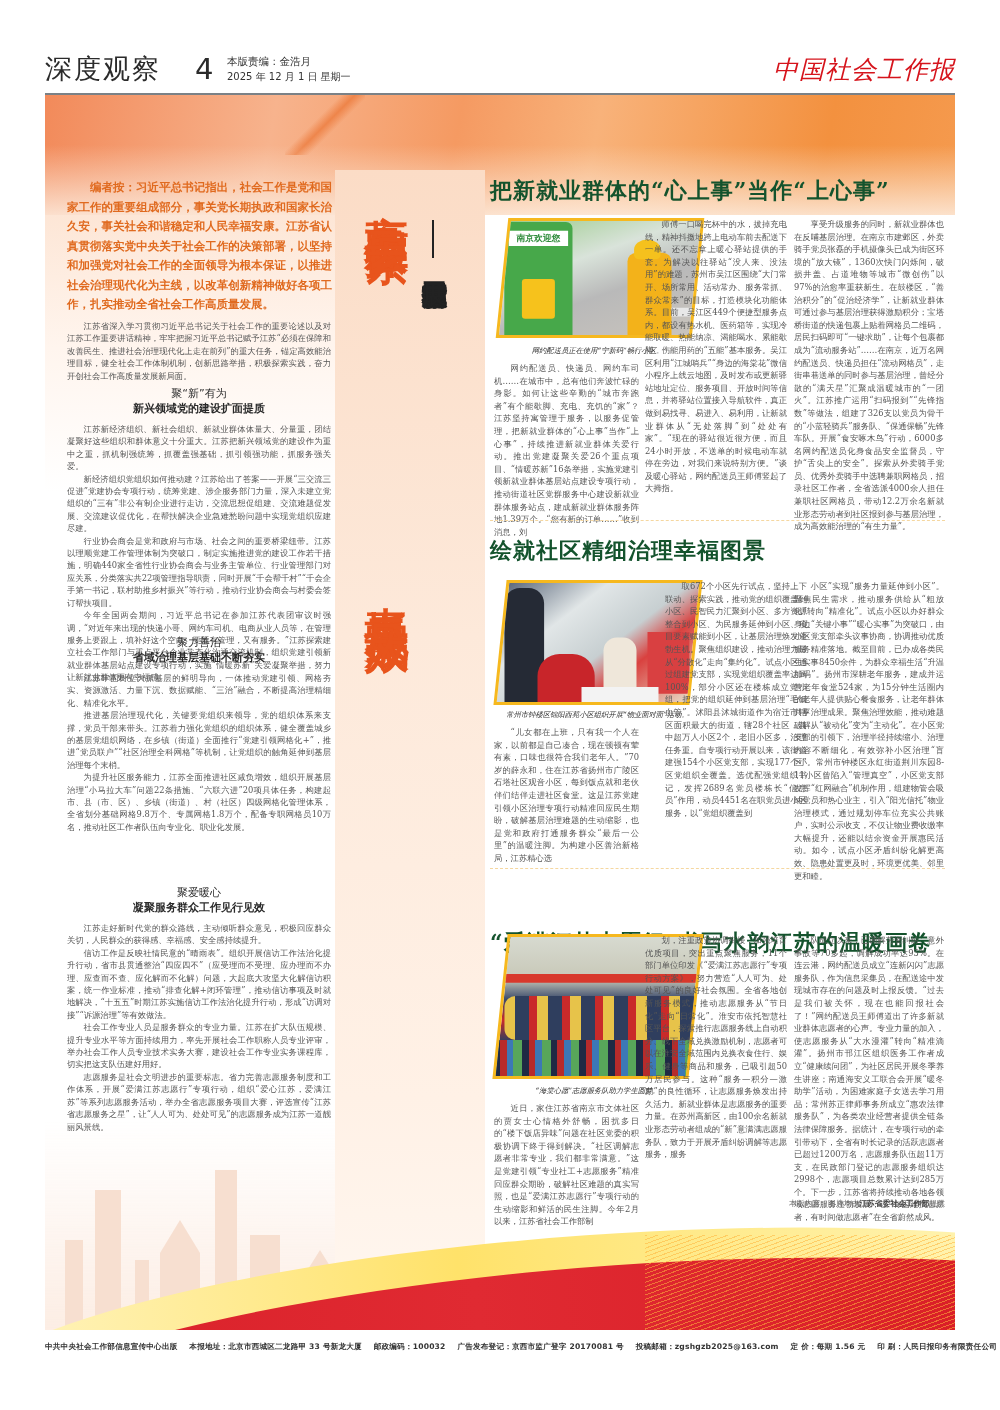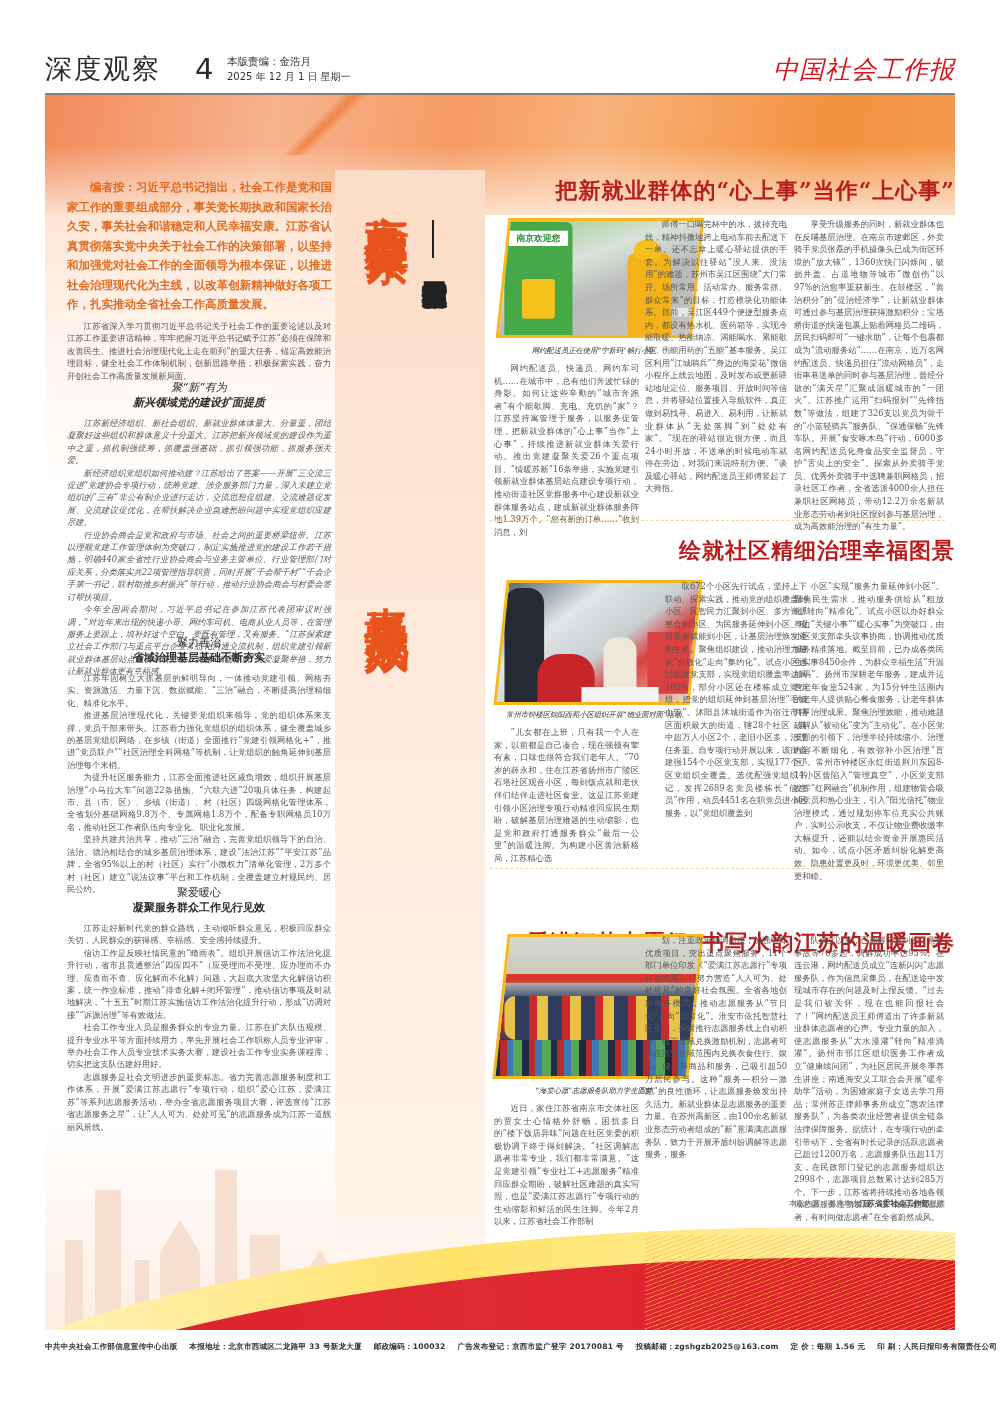--- a/index.html
+++ b/index.html
@@ -46,21 +46,21 @@
   .v-title { position:absolute; left:357px; top:180px; width:54px; font-family:"DejaVu Sans", sans-serif;
     font-weight:bold; font-size:44px; line-height:48.6px; color:#e8541c; writing-mode:vertical-rl; text-orientation:upright; letter-spacing:4px; }
   .v-title span { display:block; }
   .v-sub-dash { position:absolute; left:432px; top:220px; width:2px; height:38px; background:#222; }
   .v-sub { position:absolute; left:418px; top:262px; width:30px; font-family:"DejaVu Serif", serif; font-weight:bold;
     font-size:25px; line-height:27.5px; color:#222; writing-mode:vertical-rl; text-orientation:upright; }
 
   
   .right { position:absolute; left:490px; top:170px; width:465px; height:1160px; }
   .article { position:absolute; left:0; width:465px; }
-  .art-title { position:absolute; left:0; width:465px; text-align:right; font-family:"DejaVu Serif", serif; font-weight:bold; font-size:22px; color:#b91c1c; letter-spacing:1px; }
+  .art-title { position:absolute; left:0; width:465px; text-align:left; font-family:"DejaVu Serif", serif; font-weight:bold; font-size:22px; color:#14532d; letter-spacing:1px; }
   .photo { position:absolute; overflow:hidden; border:3px solid #f6b81e; transform:skewX(-6deg); }
   .photo .inner { position:absolute; inset:0; transform:skewX(6deg) scale(1.1); }
   .caption { position:absolute; font-family:"DejaVu Serif", serif; font-style:italic; font-size:7.3px; color:#333; text-align:center; }
   .col-text { position:absolute; font-family:"DejaVu Serif", serif; font-size:8.3px; color:#555; line-height:12.6px; text-align:justify; text-indent:2em; }
   .divider { position:absolute; left:0; width:455px; height:0; border-top:1.5px dashed #f5d7a0; }
 
   .credit { position:absolute; right:10px; font-family:"DejaVu Serif", serif; font-size:7.8px; color:#666; }
   .credit b { color:#444; font-family:"DejaVu Sans", sans-serif; }
 
   
@@ -99,42 +99,41 @@
 
 <div class="banner">
   <div class="banner-swoosh"></div>
 </div>
 
 <div class="left-col">
   <div class="editor-note">编者按：习近平总书记指出，社会工作是党和国家工作的重要组成部分，事关党长期执政和国家长治久安，事关社会和谐稳定和人民幸福安康。江苏省认真贯彻落实党中央关于社会工作的决策部署，以坚持和加强党对社会工作的全面领导为根本保证，以推进社会治理现代化为主线，以改革创新精神做好各项工作，扎实推动全省社会工作高质量发展。</div>
 
   <div class="intro-para body-text">江苏省深入学习贯彻习近平总书记关于社会工作的重要论述以及对江苏工作重要讲话精神，牢牢把握习近平总书记赋予江苏“必须在保障和改善民生、推进社会治理现代化上走在前列”的重大任务，锚定高效能治理目标，健全社会工作体制机制，创新思路举措，积极探索实践，奋力开创社会工作高质量发展新局面。</div>
 
-  <div class="sec" style="top:165px;font-style:italic;">
+  <div class="sec" style="top:171px;">
     <div class="sub-head">
       <div class="l1">聚“新”有为</div>
       <div class="l2">新兴领域党的建设扩面提质</div>
     </div>
     <div style="height:7px"></div>
     <div class="body-text">江苏新经济组织、新社会组织、新就业群体体量大、分量重，团结凝聚好这些组织和群体意义十分重大。江苏把新兴领域党的建设作为重中之重，抓机制强统筹，抓覆盖强基础，抓引领强功能，抓服务强关爱。</div>
     <div class="body-text">新经济组织党组织如何推动建？江苏给出了答案——开展“三交流三促进”党建协会专项行动，统筹党建、涉企服务部门力量，深入未建立党组织的“三有”非公有制企业进行走访，交流思想促组建、交流难题促发展、交流建议促优化，在帮扶解决企业急难愁盼问题中实现党组织应建尽建。</div>
     <div class="body-text">行业协会商会是党和政府与市场、社会之间的重要桥梁纽带。江苏以理顺党建工作管理体制为突破口，制定实施推进党的建设工作若干措施，明确440家全省性行业协会商会与业务主管单位、行业管理部门对应关系，分类落实共22项管理指导职责，同时开展“千会帮千村”“千会企手第一书记，联村助推乡村振兴”等行动，推动行业协会商会与村委会签订帮扶项目。</div>
     <div class="body-text">今年全国两会期间，习近平总书记在参加江苏代表团审议时强调，“对近年来出现的快递小哥、网约车司机、电商从业人员等，在管理服务上要跟上，填补好这个空白。要既有管理，又有服务。”江苏探索建立社会工作部门与重点平台企业常态化沟通交流机制，组织党建引领新就业群体基层站点建设专项行动，实施“情暖苏新”关爱凝聚举措，努力让新就业群体更有幸福感。</div>
   </div>
 
   <div class="sec" style="top:420px;">
     <div class="sub-head">
       <div class="l1">聚力善治</div>
       <div class="l2">省域治理基层基础不断夯实</div>
     </div>
     <div style="height:7px"></div>
     <div class="body-text">江苏牢固树立大抓基层的鲜明导向，一体推动党建引领、网格夯实、资源激活、力量下沉、数据赋能、“三治”融合，不断提高治理精细化、精准化水平。</div>
     <div class="body-text">推进基层治理现代化，关键要党组织来领导，党的组织体系来支撑，党员干部来带头。江苏着力强化党组织的组织体系，健全覆盖城乡的基层党组织网络，在乡镇（街道）全面推行“党建引领网格化+”，推进“党员联户”“社区治理全科网格”等机制，让党组织的触角延伸到基层治理每个末梢。</div>
     <div class="body-text">为提升社区服务能力，江苏全面推进社区减负增效，组织开展基层治理“小马拉大车”问题22条措施、“六联六进”20项具体任务，构建起市、县（市、区）、乡镇（街道）、村（社区）四级网格化管理体系，全省划分基础网格9.8万个、专属网格1.8万个，配备专职网格员10万名，推动社区工作者队伍向专业化、职业化发展。</div>
-    <div class="body-text">坚持共建共治共享，推动“三治”融合，完善党组织领导下的自治、法治、德治相结合的城乡基层治理体系，建设“法治江苏”“平安江苏”品牌，全省95%以上的村（社区）实行“小微权力”清单化管理，2万多个村（社区）建立“说法议事”平台和工作机制，全覆盖建立村规民约、居民公约。</div>
   </div>
 
   <div class="sec" style="top:670px;">
     <div class="sub-head">
       <div class="l1">聚爱暖心</div>
       <div class="l2">凝聚服务群众工作见行见效</div>
     </div>
     <div style="height:7px"></div>
     <div class="body-text">江苏走好新时代党的群众路线，主动倾听群众意见，积极回应群众关切，人民群众的获得感、幸福感、安全感持续提升。</div>
     <div class="body-text">信访工作是反映社情民意的“晴雨表”。组织开展信访工作法治化提升行动，省市县贯通整治“四应四不”（应受理而不受理、应办理而不办理、应查而不查、应化解而不化解）问题，大起底大攻坚大化解信访积案，统一作业标准，推动“排查化解+闭环管理”，推动信访事项及时就地解决，“十五五”时期江苏实施信访工作法治化提升行动，形成“访调对接”“诉源治理”等有效做法。</div>

